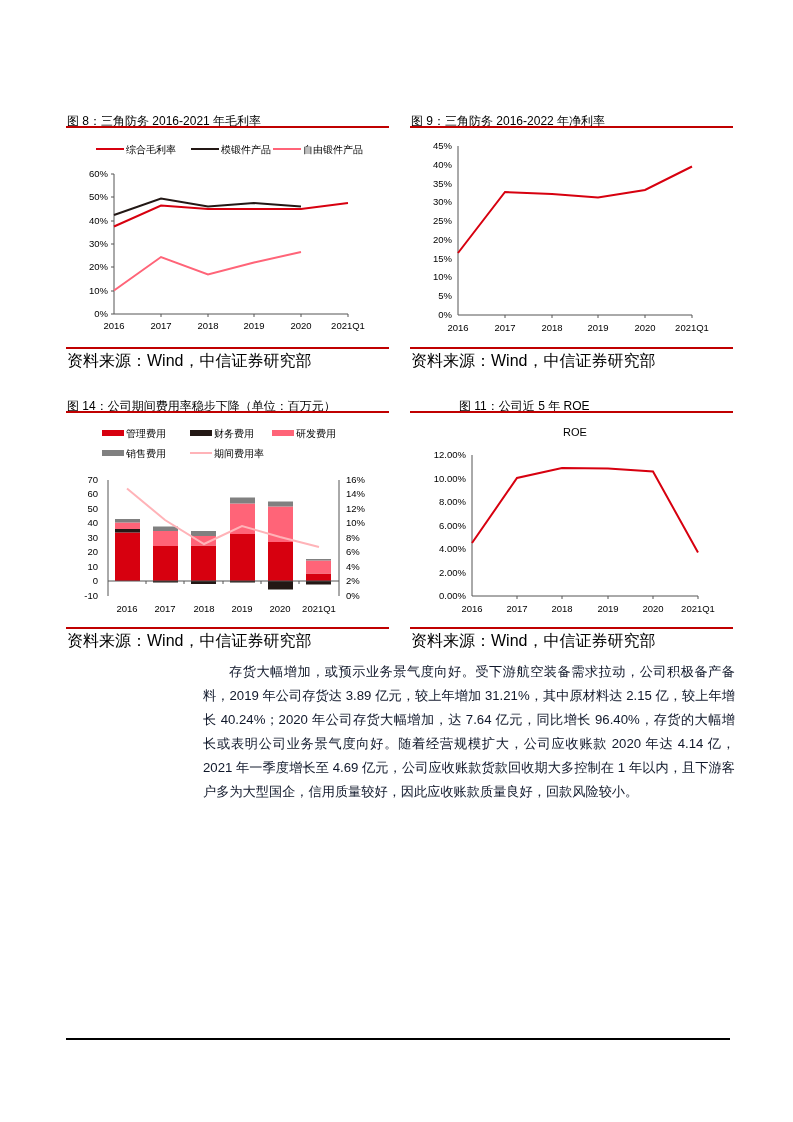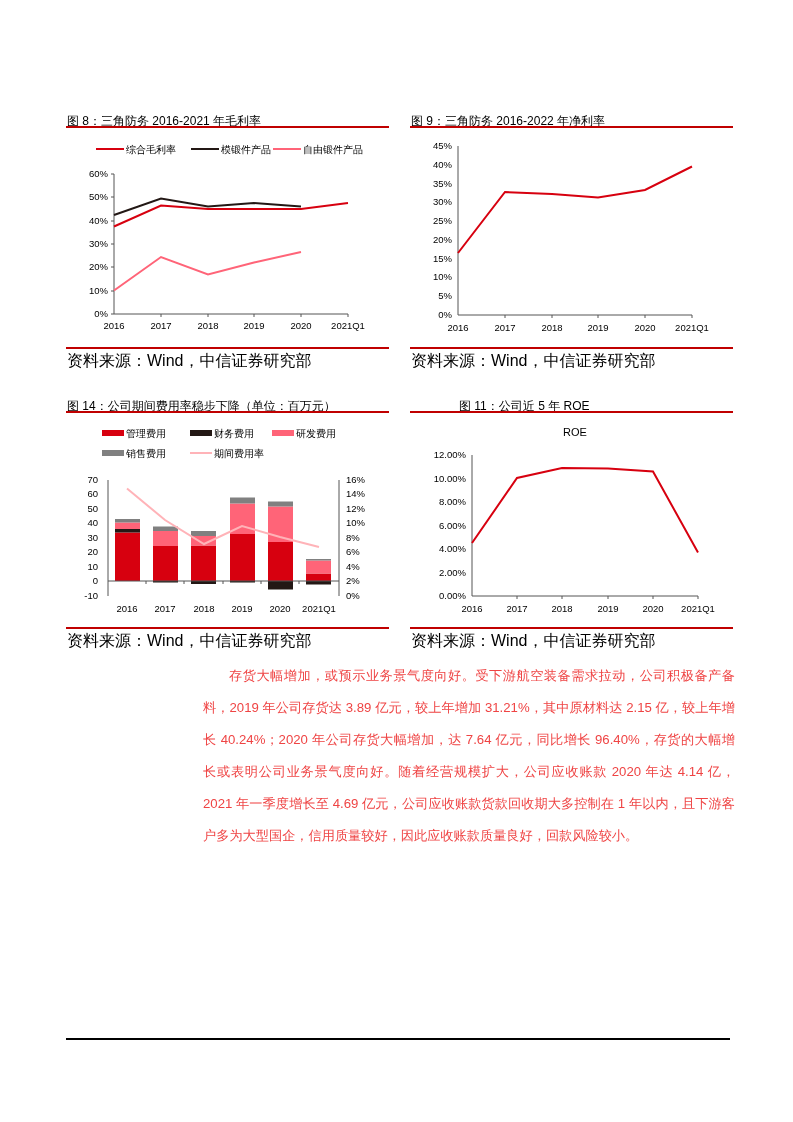--- a/index.html
+++ b/index.html
@@ -3,21 +3,21 @@
 <meta charset="utf-8">
 <style>
   html, body { margin:0; padding:0; background:#fff; }
   body { width:793px; height:1122px; position:relative; overflow:hidden;
          font-family:"Liberation Sans","DejaVu Sans",sans-serif; color:#000; }
   .fig-title { position:absolute; font-size:12px; color:#000; }
   .rule-red { position:absolute; height:1.5px; background:#c00000; }
   .source { position:absolute; font-size:16px; color:#000; }
   svg text { font-family:"Liberation Sans","DejaVu Sans",sans-serif; }
   .para { position:absolute; left:203px; top:660px; width:532px; font-size:13.2px;
-          line-height:32px; color:#ef4444; text-align:justify; }
+          line-height:24px; color:#0f172a; text-align:justify; }
   .para p { margin:0; text-indent:26px; }
   .footer-rule { position:absolute; left:66px; top:1038px; width:664px; height:1.5px; background:#000; }
 </style>
 </head>
 <body>
 
 <div class="fig-title" style="left:67px;top:113px;">图 8：三角防务 2016-2021 年毛利率</div>
 <div class="rule-red" style="left:66px;top:126px;width:323px;"></div>
 <svg style="position:absolute;left:66px;top:130px;" width="325" height="210">
   <g>

